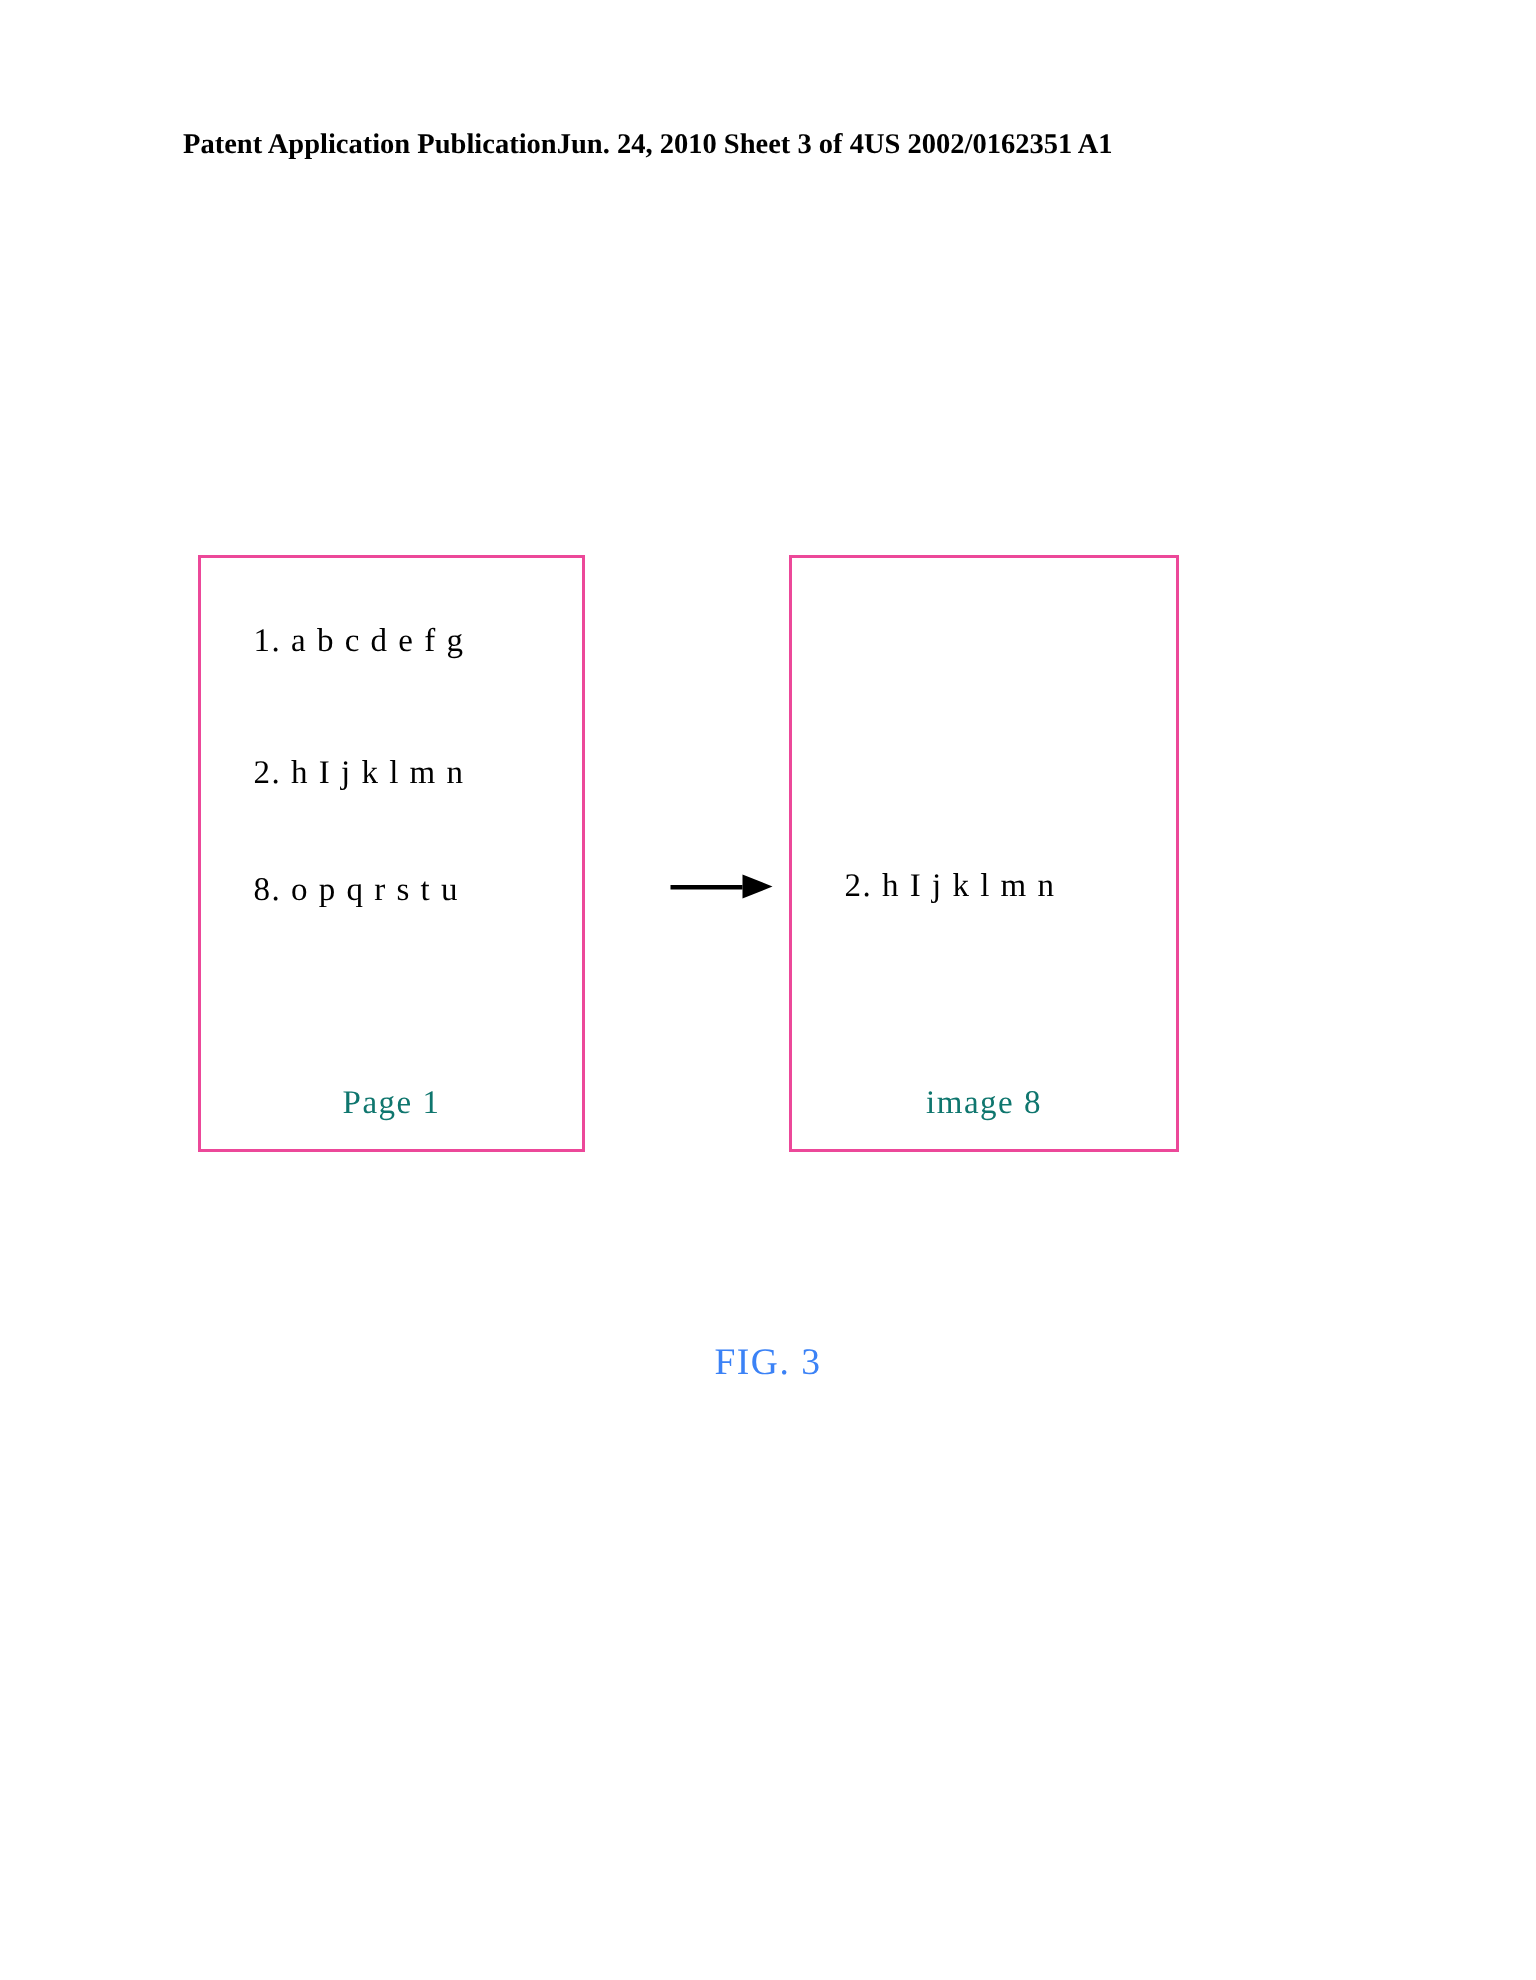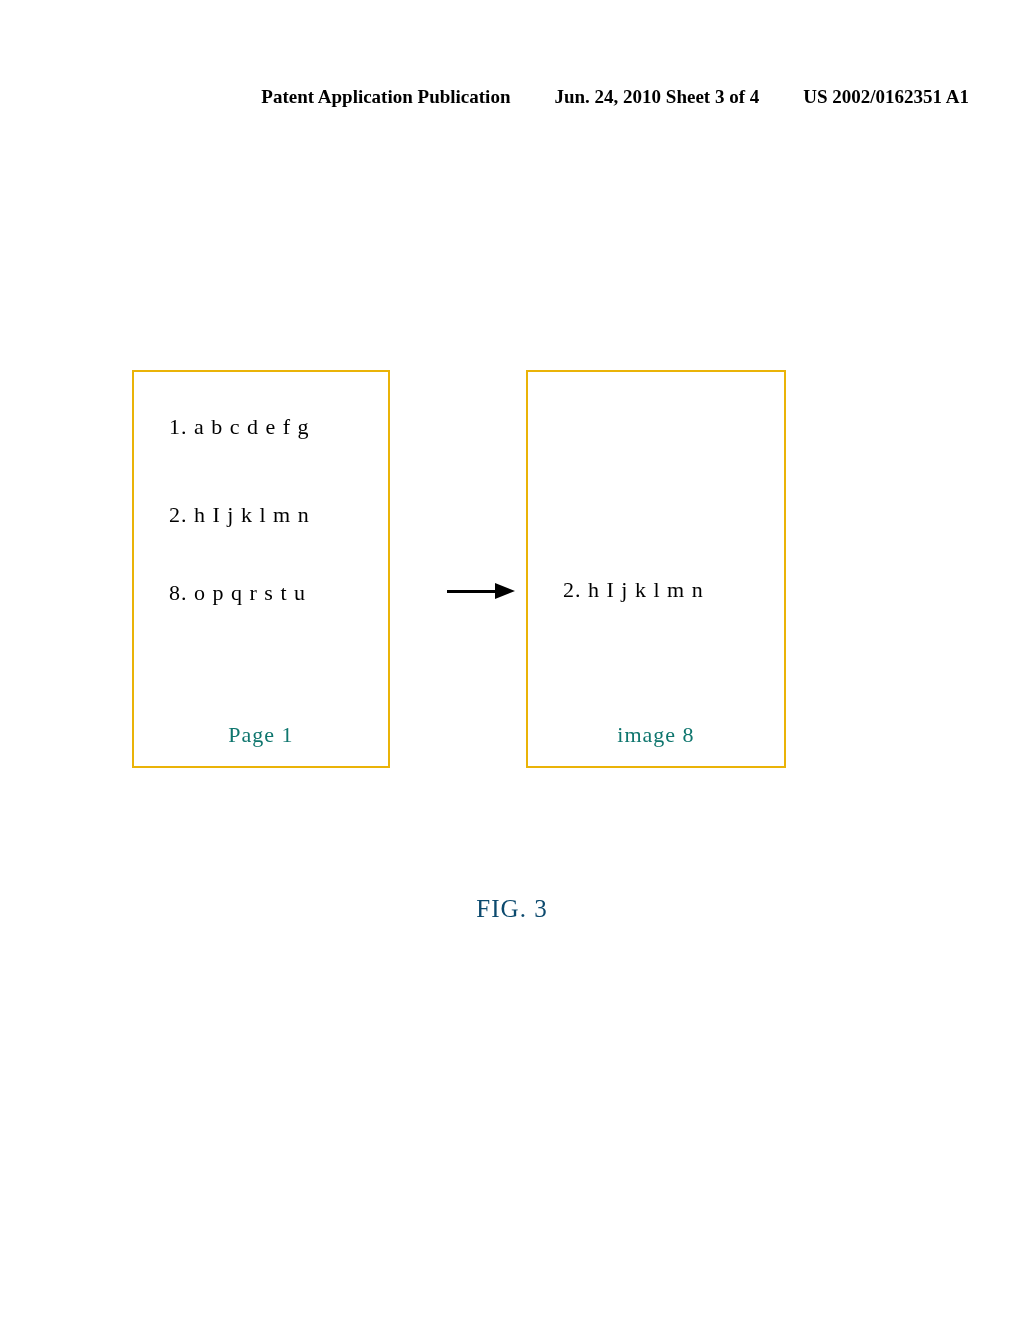--- a/index.html
+++ b/index.html
@@ -13,26 +13,25 @@
       background: #ffffff;
       font-family: "Times New Roman", Times, serif;
       position: relative;
     }
     .header {
       position: absolute;
       top: 86px;
       left: 0;
       width: 100%;
       display: flex;
-      justify-content: flex-end;
-      padding: 0 55px 0 122px;
+      justify-content: flex-start;
+      padding: 0 109px 0 122px;
       font-size: 19px;
       font-weight: bold;
       color: #000;
-      gap: 44px;
     }
     .header-left {
       flex: 0 0 auto;
     }
     .header-center {
       flex: 0 0 auto;
     }
     .header-right {
       flex: 0 0 auto;
     }
@@ -40,21 +39,21 @@
       position: absolute;
       top: 370px;
       left: 132px;
       width: 654px;
       height: 450px;
       display: flex;
       align-items: flex-start;
       justify-content: space-between;
     }
     .box {
-      border: 2px solid #eab308;
+      border: 2px solid #ec4899;
       width: 258px;
       height: 398px;
       position: relative;
       display: flex;
       flex-direction: column;
     }
     .box-left {
       width: 258px;
     }
     .box-right {
@@ -122,21 +121,21 @@
       border-bottom: 8px solid transparent;
       border-left: 20px solid #000;
     }
     .figure-label {
       position: absolute;
       top: 895px;
       left: 0;
       width: 100%;
       text-align: center;
       font-size: 25px;
-      color: #0c4a6e;
+      color: #3b82f6;
       letter-spacing: 1px;
     }
   </style>
 </head>
 <body>
 
 <div class="header">
   <span class="header-left">Patent Application Publication</span>
   <span class="header-center">Jun. 24, 2010 Sheet 3 of 4</span>
   <span class="header-right">US 2002/0162351 A1</span>

